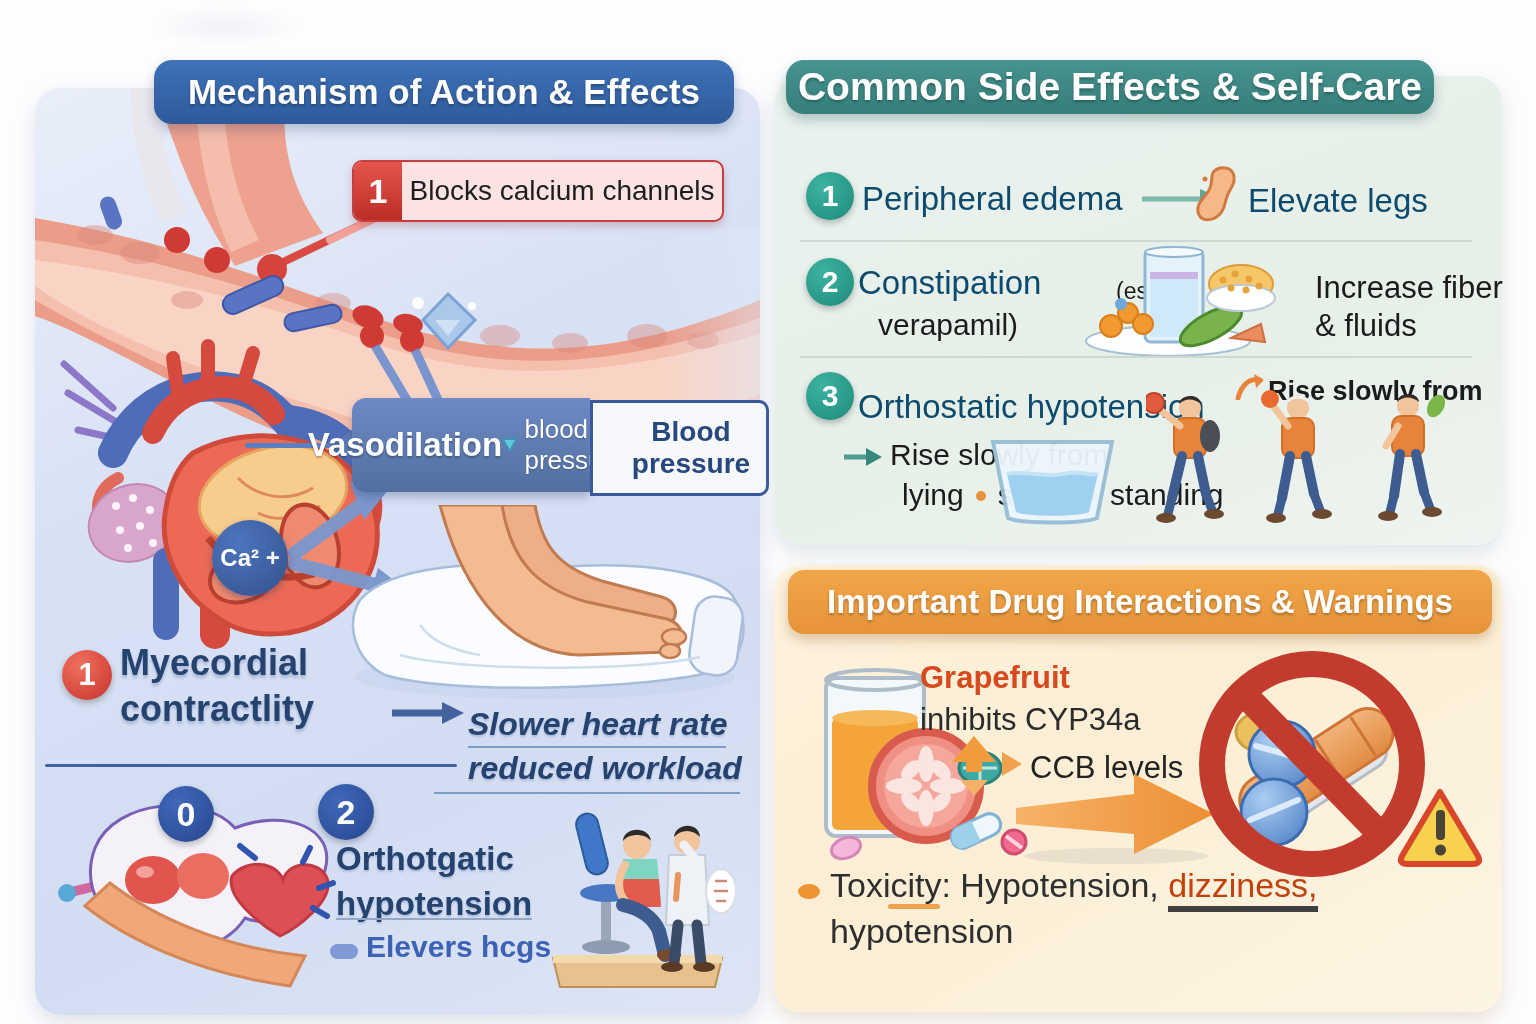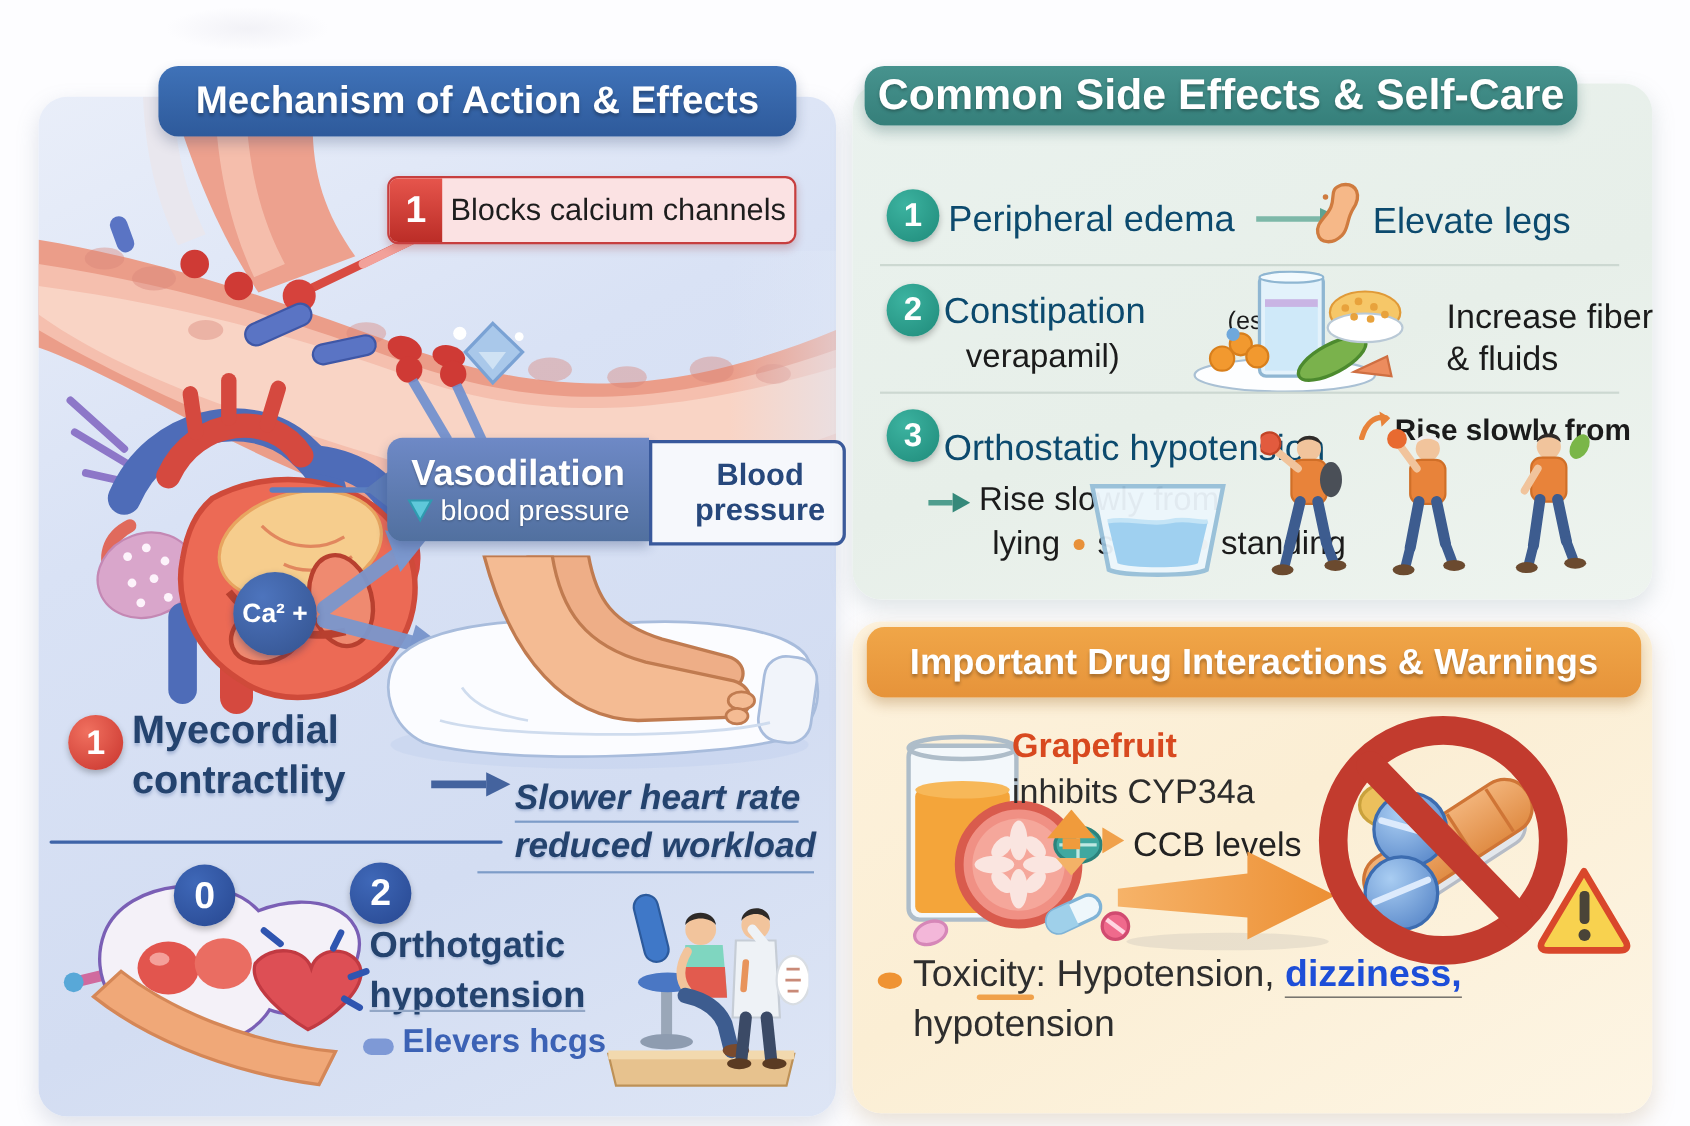--- a/index.html
+++ b/index.html
@@ -12,39 +12,39 @@
     box-shadow:0 8px 20px rgba(120,130,160,.22);}
   .panel-tr{left:775px;top:76px;width:727px;height:469px;
     background:linear-gradient(160deg,#eaf2ee 0%,#e7efe9 55%,#eef4ef 100%);
     box-shadow:0 8px 20px rgba(120,140,140,.22);}
   .panel-br{left:775px;top:565px;width:727px;height:447px;
     background:linear-gradient(150deg,#fdf2dd 0%,#fbeed4 45%,#fdf5e4 100%);
     box-shadow:0 8px 20px rgba(170,140,90,.25);}
   .banner{position:absolute;display:flex;align-items:center;justify-content:center;
     color:#fff;font-weight:bold;text-shadow:0 2px 3px rgba(0,0,0,.28);
     box-shadow:0 6px 12px rgba(30,50,90,.25);}
-  .banner-blue{left:144px;top:60px;width:580px;height:64px;border-radius:18px;font-size:35px;
+  .banner-blue{left:154px;top:60px;width:580px;height:64px;border-radius:18px;font-size:35px;
     background:linear-gradient(180deg,#3f72b8 0%,#2e5a9b 100%);}
   .banner-teal{left:786px;top:60px;width:648px;height:54px;border-radius:18px;font-size:39px;
     background:linear-gradient(180deg,#47938e 0%,#357f7a 100%);box-shadow:0 6px 12px rgba(20,80,80,.28);}
   .banner-orange{left:788px;top:570px;width:704px;height:64px;border-radius:16px;font-size:33px;
     background:linear-gradient(180deg,#f0a648 0%,#e6933a 100%);box-shadow:0 6px 12px rgba(150,90,20,.3);}
   .badge{position:absolute;display:flex;align-items:center;justify-content:center;border-radius:50%;
     color:#fff;font-weight:bold;box-shadow:0 3px 6px rgba(0,0,0,.25);}
   .badge-teal{width:48px;height:48px;font-size:30px;background:radial-gradient(circle at 35% 30%,#3cb3a0,#1f8a7a);}
   .badge-red{width:50px;height:50px;font-size:31px;background:radial-gradient(circle at 35% 30%,#f0705f,#c8332c);}
   .badge-navy{width:56px;height:56px;font-size:34px;background:radial-gradient(circle at 35% 30%,#3f68b8,#274790);}
   .navy{color:#24436e;}
   .blocks-box{left:352px;top:160px;width:368px;height:58px;display:flex;align-items:stretch;
     background:#fbe2e3;border:2px solid #c73e3e;border-radius:10px;box-shadow:0 4px 8px rgba(150,40,40,.25);overflow:hidden;}
   .blocks-num{width:48px;display:flex;align-items:center;justify-content:center;
     background:linear-gradient(180deg,#e6554c,#bb2d27);color:#fff;font-size:34px;font-weight:bold;}
   .blocks-label{flex:1;display:flex;align-items:center;justify-content:center;font-size:28px;color:#1d1d1d;}
   .vaso-blue{left:352px;top:398px;width:238px;height:94px;border-radius:14px 0 0 14px;
-    background:linear-gradient(180deg,#6e89c6,#51709f);display:flex;flex-direction:column;align-items:center;justify-content:center;
+    background:linear-gradient(180deg,#6e89c6,#51709f);display:flex;align-items:center;justify-content:center;
     box-shadow:0 5px 10px rgba(40,60,110,.3);}
   .vaso-title{color:#fff;font-size:33px;font-weight:bold;text-shadow:0 2px 2px rgba(0,0,0,.25);}
   .vaso-sub{display:flex;align-items:center;gap:7px;color:#fff;font-size:26px;text-shadow:0 1px 2px rgba(0,0,0,.25);}
   .vaso-white{left:590px;top:400px;width:150px;height:90px;background:#f6f8fc;border:3px solid #39599c;
     border-radius:0 10px 10px 0;display:flex;flex-direction:column;align-items:center;justify-content:center;
     color:#27487c;font-size:28px;font-weight:bold;line-height:32px;padding-left:23px;}
   .vaso-pointer{left:332px;top:428px;width:0;height:0;border-top:17px solid transparent;border-bottom:17px solid transparent;
     border-right:22px solid #5b7ab5;}
   .ca-badge{left:212px;top:520px;width:76px;height:76px;border-radius:50%;
     background:radial-gradient(circle at 35% 30%,#4d74bd,#33528e);display:flex;align-items:center;justify-content:center;
@@ -64,21 +64,21 @@
   .item-small{position:absolute;font-size:23px;color:#1b1b1b;}
   .item-sub{position:absolute;font-size:30px;color:#1b1b1b;}
   .divider-gray{position:absolute;width:672px;height:2px;background:#ccd8d1;left:800px;}
   .dotsep{display:inline-block;width:10px;height:10px;border-radius:50%;background:#e8913a;margin:0 12px 3px 12px;vertical-align:middle;}
   .pos-row{position:absolute;left:902px;top:478px;font-size:30px;color:#1b1b1b;}
   .side-note{position:absolute;left:1268px;top:376px;font-size:27px;font-weight:bold;color:#1b1b1b;}
   .gf-name{position:absolute;left:920px;top:660px;font-size:31px;font-weight:bold;color:#d8491f;}
   .gf-line{position:absolute;left:920px;top:702px;font-size:31px;color:#2b2b2b;}
   .ccb{position:absolute;left:1030px;top:750px;font-size:31px;color:#222;}
   .tox-row{position:absolute;left:830px;top:866px;font-size:34px;color:#2e2e2e;width:600px;}
-  .tox-hl{color:#1d4ed8;border-bottom:1px solid #404040;padding-bottom:2px;font-weight:bold;}
+  .tox-hl{color:#c2410c;border-bottom:6px solid #404040;padding-bottom:2px;}
   .tox-l2{position:absolute;left:830px;top:912px;font-size:34px;color:#2e2e2e;}
   .tox-bullet{position:absolute;left:798px;top:884px;width:22px;height:15px;background:#ef9333;border-radius:50%;}
   .tox-uline{position:absolute;left:888px;top:904px;width:52px;height:5px;background:#f0a14b;border-radius:3px;}
   .cloud{left:150px;top:6px;width:150px;height:40px;border-radius:50%;
     background:radial-gradient(ellipse,#f2f2f7 0%,rgba(253,253,255,0) 70%);}
 </style>
 </head>
 <body>
 
 <div class="canvas">

